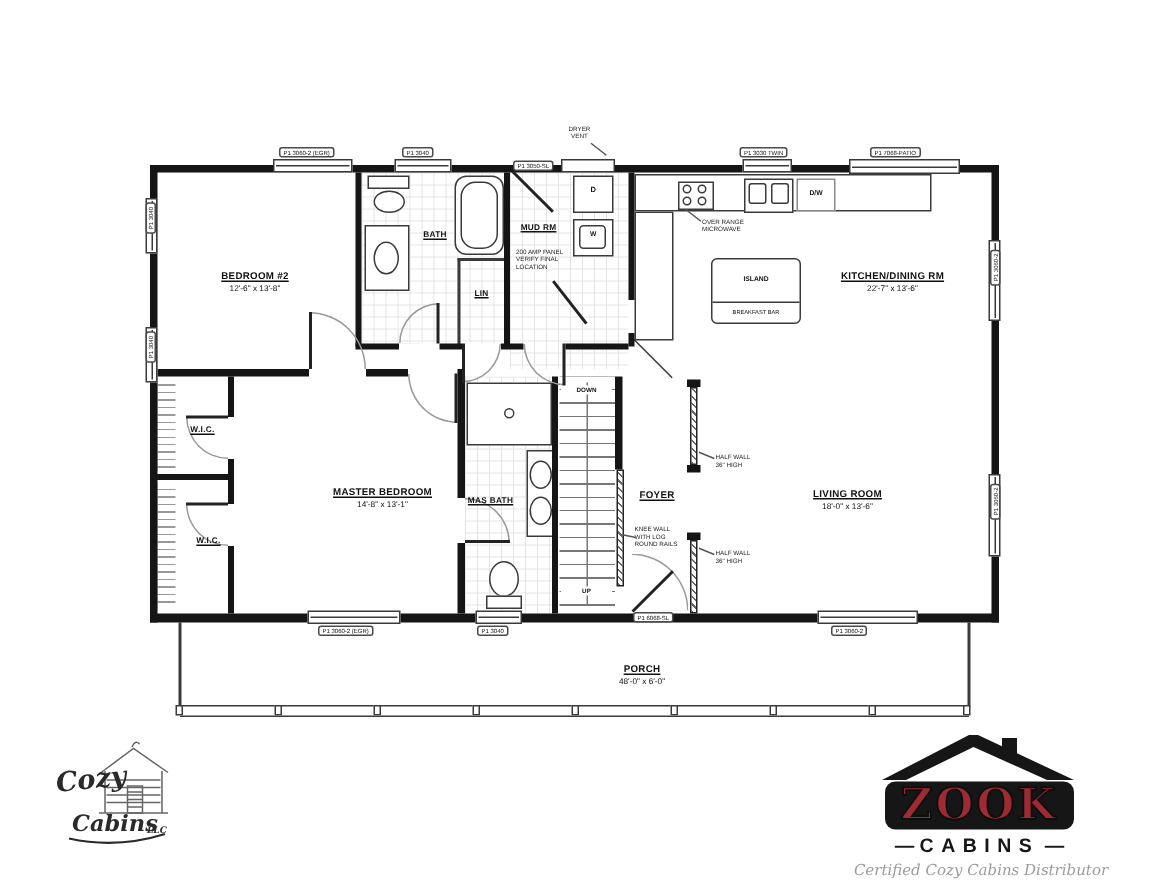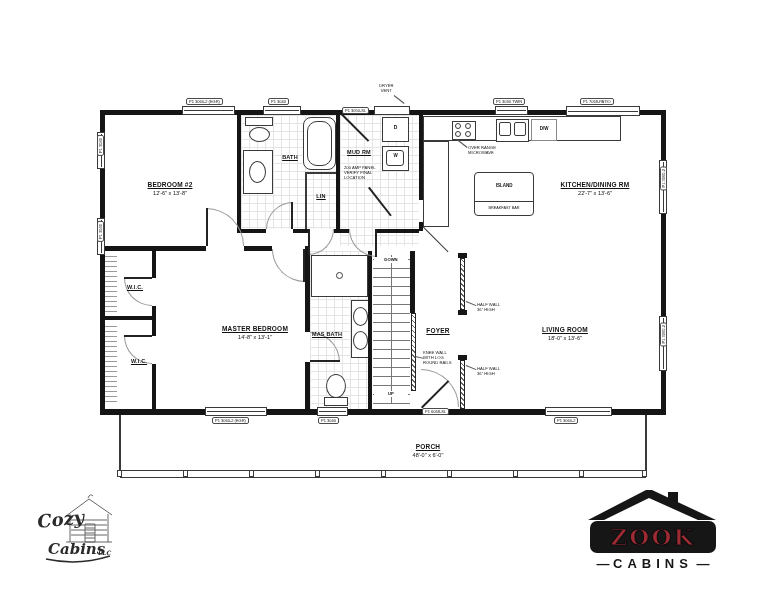--- a/index.html
+++ b/index.html
@@ -35,21 +35,21 @@
   .arcBL{border-bottom:1px solid #999;border-left:1px solid #999;border-bottom-left-radius:100%}
   .arcBR{border-bottom:1px solid #999;border-right:1px solid #999;border-bottom-right-radius:100%}
   .ldr{position:absolute;height:1px;background:#555;transform-origin:left center}
   .stairs{position:absolute;background:repeating-linear-gradient(to bottom,#fff 0 8px,#777 8px 9px)}
   .rail{position:absolute;border-top:1px solid #3a3a3a;border-bottom:1px solid #3a3a3a;box-sizing:border-box}
   .post{position:absolute;width:5px;height:7px;border:1px solid #3a3a3a;background:#fff;box-sizing:border-box}
   .ctr{position:absolute;border:1px solid #3a3a3a;background:#fff;box-sizing:border-box}
   #plan-title{position:absolute;left:118px;top:528px;font-size:13.5px;letter-spacing:1.4px;color:#8e8e8e;white-space:nowrap}
   #zook-band{position:absolute;left:590px;top:521px;width:126px;height:32px;background:#161616;border-radius:7px}
   #zook-word{position:absolute;left:590px;top:520px;width:126px;text-align:center;
-             font-family:"DejaVu Serif",serif;font-weight:bold;font-size:23px;line-height:33px;
+             font-family:"DejaVu Serif",serif;font-weight:bold;font-size:29px;line-height:33px;
              letter-spacing:2px;color:#9e2a33;-webkit-text-stroke:1.2px #0d0d0d}
   #zook-sub{position:absolute;left:586px;top:556px;width:134px;text-align:center;font-weight:bold;
             font-size:13px;letter-spacing:5px;color:#161616;white-space:nowrap}
   #zook-sub:before{content:"\2014\00a0";letter-spacing:0}
   #zook-sub:after{content:"\00a0\2014";letter-spacing:0}
   #zook-tagline{position:absolute;left:556px;top:575px;width:196px;text-align:center;
                 font-family:"DejaVu Serif",serif;font-style:italic;font-size:10px;color:#9b9b9b;white-space:nowrap}
 </style>
 </head>
 <body>
@@ -256,14 +256,15 @@
   </svg>
 
 
   <svg style="position:absolute;left:586px;top:486px" width="132" height="36" viewBox="0 0 132 36">
     <rect x="82" y="6" width="10" height="14" fill="#161616"></rect>
     <path d="M2,34 L60,4 L66,4 L130,34 L112,34 L63,12 L18,34 Z" fill="#161616"></path>
   </svg>
   <div id="zook-band"></div>
   <div id="zook-word">ZOOK</div>
   <div id="zook-sub">CABINS</div>
+  <div id="zook-tagline">Certified Cozy Cabins Distributor</div>
 
 </div>
 
 </body></html>

